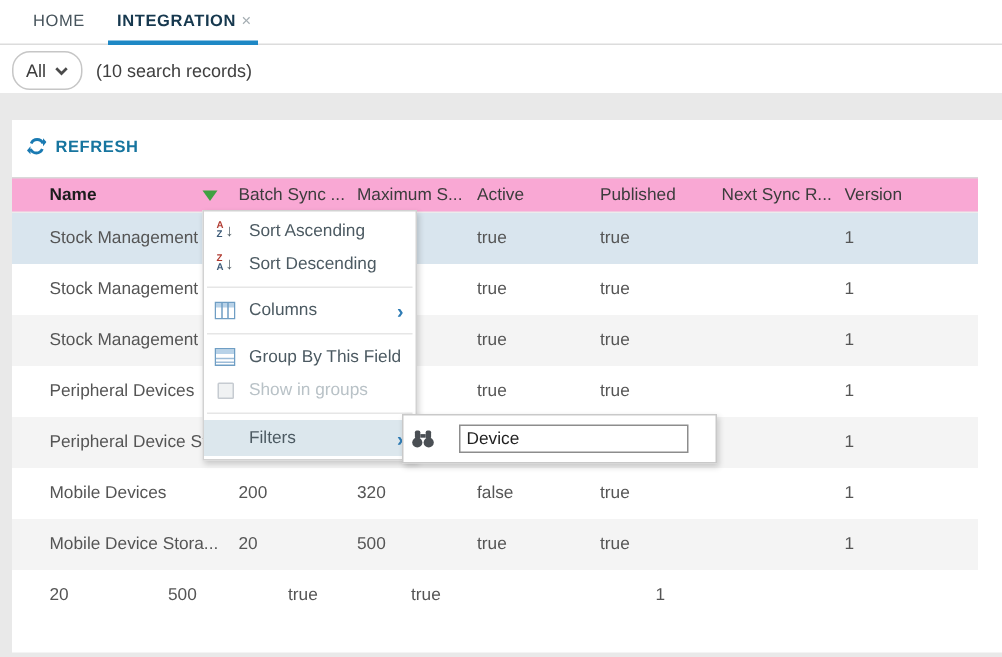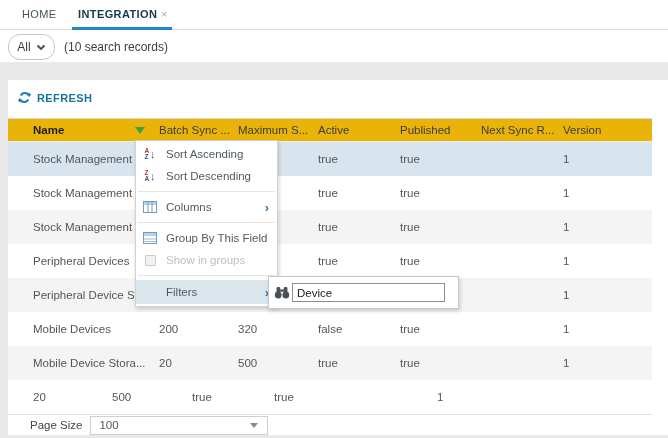--- a/index.html
+++ b/index.html
@@ -29,21 +29,21 @@
   
   .backdrop { position:absolute; left:0; top:62px; width:668px; height:376px; background:#e9e9e9; }
   .panel { position:absolute; left:8px; top:80px; width:660px; height:355px; background:#fff; }
 
   
   .refresh { position:absolute; left:10px; top:11px; display:flex; align-items:center; gap:6px; cursor:pointer;
              font-size:11px; font-weight:bold; letter-spacing:.4px; color:#17759f; }
 
   
   .grid-header { position:absolute; left:0; top:38px; width:644px; height:24px; border-top:1px solid #d9d9d9; border-bottom:1px solid #ececec;
-                 display:flex; align-items:center; padding-left:25px; font-size:11.5px; color:#3c3c3c; background:#eab308; }
+                 display:flex; align-items:center; padding-left:25px; font-size:11.5px; color:#3c3c3c; background:#f9a8d4; }
   .hc { cursor:pointer; white-space:nowrap; overflow:hidden; }
   .hc-name { width:126px; font-weight:bold; color:#1d1d1d; display:flex; align-items:center; }
   .hc-batch { width:79px; } .hc-max { width:80px; } .hc-active { width:82px; }
   .hc-pub { width:81px; } .hc-next { width:82px; } .hc-ver { width:60px; }
   .filter-tri { width:0; height:0; border-left:5px solid transparent; border-right:5px solid transparent; border-top:7px solid #3fa142; margin-left:auto; margin-right:14px; }
 
   .grid-body { position:absolute; left:0; top:62px; width:644px; }
   .grow { height:34px; display:flex; align-items:center; padding-left:25px; font-size:11.5px; color:#555; cursor:pointer; background:#fff; }
   .grow.alt { background:#f4f4f4; }
   .grow.selected { background:#d9e5ee; }
@@ -70,22 +70,22 @@
   .mchev { margin-left:auto; color:#2f7cb5; font-size:13px; line-height:1; font-weight:bold; }
 
   .sorticon { display:flex; align-items:center; }
   .sorticon .letters { display:flex; flex-direction:column; font-size:6.5px; font-weight:bold; line-height:6px; font-family:"Liberation Sans",sans-serif; }
   .sorticon .la { color:#b03a30; } .sorticon .lb { color:#3c5possible possible77; }
   .sorticon .lb { color:#3c5a77; }
   .sorticon .arr { font-size:11px; color:#4c5a62; margin-left:1px; line-height:11px; }
   .chk { width:11px; height:11px; border:1px solid #c6cbd1; background:#f0f2f3; border-radius:1px; }
 
   
-  .filterpop { position:absolute; left:268px; top:276px; width:191px; height:33px; background:#fff; border:1px solid #c9c9c9;
-               box-shadow:1px 2px 4px rgba(0,0,0,.18); z-index:6; display:flex; align-items:center; padding-left:5px; gap:2px; }
+  .filterpop { position:absolute; left:268px; top:276px; width:210px; height:33px; background:#fff; border:1px solid #c9c9c9;
+               box-shadow:1px 2px 4px rgba(0,0,0,.18); z-index:6; display:flex; align-items:center; padding-left:5px; gap:16px; }
   .filterpop input { width:153px; height:19px; border:1px solid #8d8d8d; font-size:11.5px; padding:0 4px; color:#222;
                      font-family:"Liberation Sans",sans-serif; outline:none; }
 </style>
 </head>
 <body>
 
 <div class="tabbar">
   <span class="tab tab-home">HOME</span>
   <span class="tab tab-active">INTEGRATION</span>
   <span class="tab-close">×</span>
@@ -205,27 +205,20 @@
       <div class="c c-batch">20</div>
       <div class="c c-max">500</div>
       <div class="c c-active">true</div>
       <div class="c c-pub">true</div>
       <div class="c c-next"></div>
       <div class="c c-ver">1</div>
     </div>
 
   </div>
 
-  <div class="grid-footer">
-    <span class="ps-label">Page Size</span>
-    <div class="ps-combo">
-      <span class="ps-value">100</span>
-      <span class="ps-caret"></span>
-    </div>
-  </div>
 
 </div>
 
 <div class="colmenu">
 
   <div class="mi">
     <span class="micon sorticon">
       <span class="letters">
           <span class="la">A</span>
           <span class="lb">Z</span>

